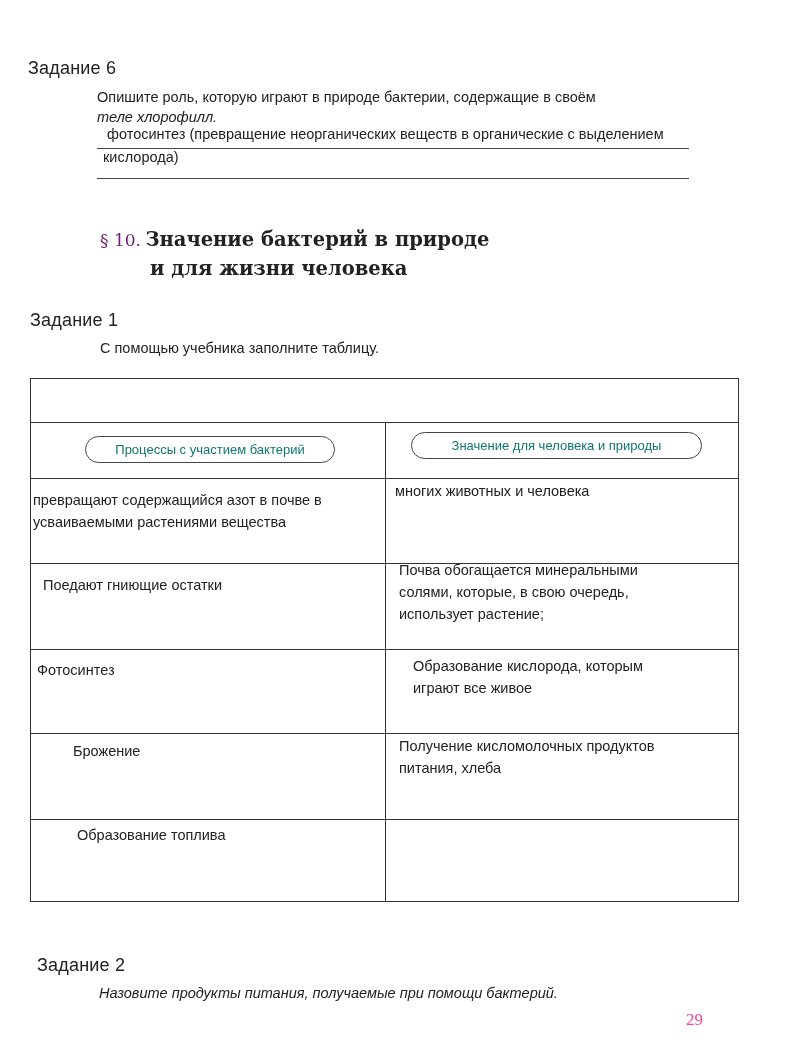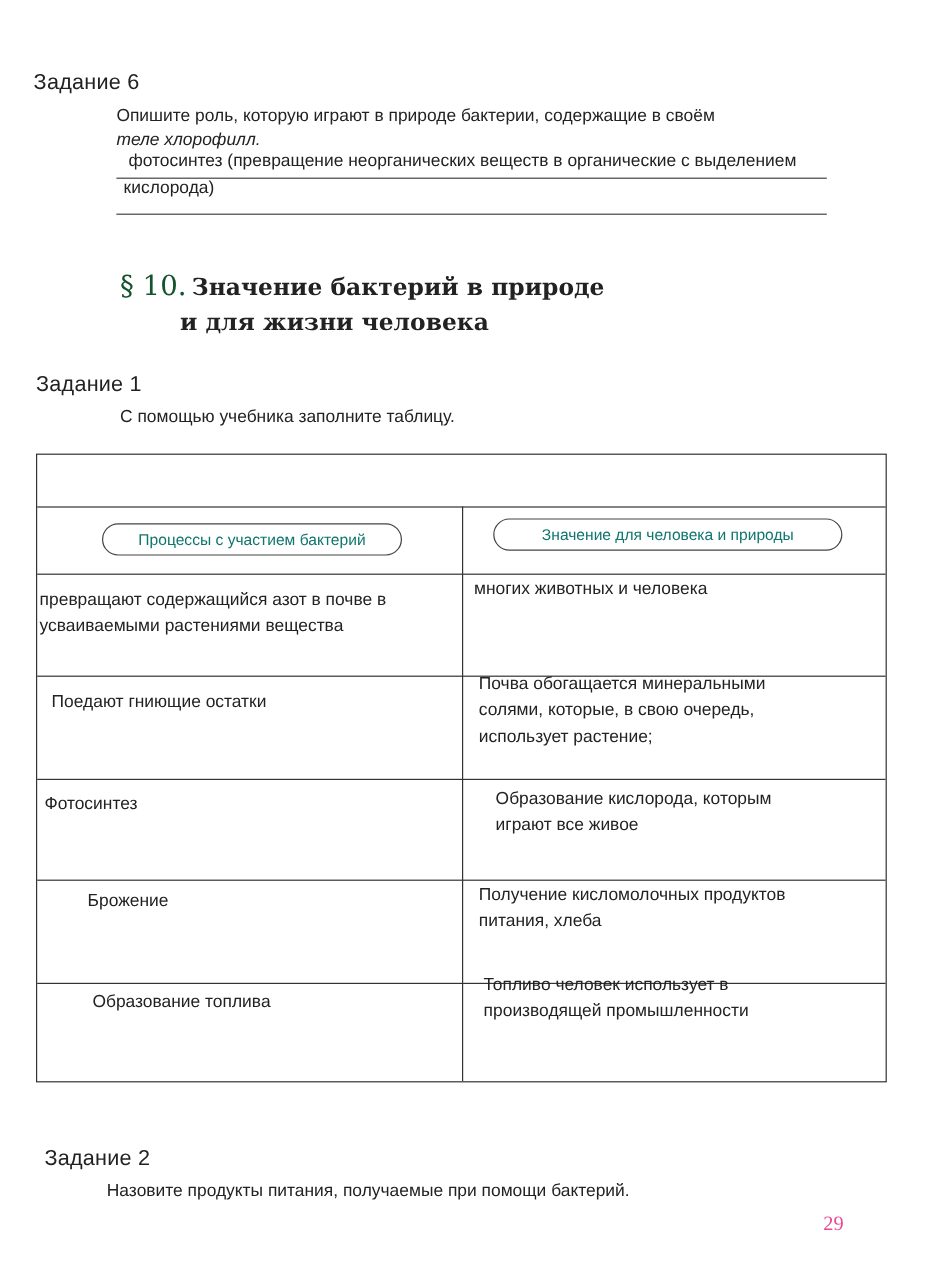--- a/index.html
+++ b/index.html
@@ -3,21 +3,21 @@
   <meta charset="utf-8">
   <style>
     html, body { margin: 0; padding: 0; background: #ffffff; }
     body { width: 792px; height: 1063px; position: relative; overflow: hidden; color: #1a1a1a;
            font-family: "Liberation Sans", "DejaVu Sans", sans-serif; }
     .abs { position: absolute; }
     .task-heading { font-size: 18px; font-weight: normal; color: #222; letter-spacing: 0.2px; }
     .body-text { font-size: 14.5px; color: #222; line-height: 22px; }
     .answer-line { position: absolute; height: 0; border-top: 1px solid #444; }
     .section-title { font-family: "DejaVu Serif", "Liberation Serif", serif; font-weight: bold; font-size: 19.5px; color: #222; line-height: 28px; }
-    .section-num { font-family: "DejaVu Serif", "Liberation Serif", serif; font-weight: normal; font-size: 23px; color: #14532d; }
+    .section-num { font-family: "DejaVu Serif", "Liberation Serif", serif; font-weight: normal; font-size: 17px; color: #701a75; }
     .table { position: absolute; left: 30px; top: 378px; width: 707px; height: 522px; border: 1px solid #333; }
     .hline { position: absolute; left: 0; right: 0; height: 0; border-top: 1px solid #333; }
     .vline { position: absolute; width: 0; border-left: 1px solid #333; }
     .table-title { position: absolute; left: 0; right: 0; top: 8px; text-align: center; font-size: 14px; font-weight: bold; color: #222; }
     .pill { position: absolute; border: 1px solid #444; border-radius: 14px; font-size: 13px; color: #0f766e; text-align: center; line-height: 25px; height: 25px; }
     .cell { position: absolute; font-size: 14.5px; line-height: 22px; color: #222; }
     .page-number { font-family: "Liberation Serif", "DejaVu Serif", serif; font-size: 17px; color: #ec4899; }
   </style>
 </head>
 <body>
@@ -80,22 +80,18 @@
     <div>Брожение</div>
   </div>
   <div class="cell" style="left:368px; top:356px;">
     <div>Получение кисломолочных продуктов</div>
     <div>питания, хлеба</div>
   </div>
 
   <div class="cell" style="left:46px; top:445px;">
     <div>Образование топлива</div>
   </div>
-  <div class="cell" style="left:372px; top:431px;">
-    <div>Топливо человек использует в</div>
-    <div>производящей промышленности</div>
-  </div>
 </div>
 
 <div class="abs task-heading" style="left:37px; top:955px;">Задание 2</div>
-<div class="abs body-text" style="left:89px; top:982px;">Назовите продукты питания, получаемые при помощи бактерий.</div>
+<div class="abs body-text" style="left:99px; top:982px;font-style:italic;">Назовите продукты питания, получаемые при помощи бактерий.</div>
 
 <div class="abs page-number" style="left:686px; top:1010px;">29</div>
 
 </body></html>

